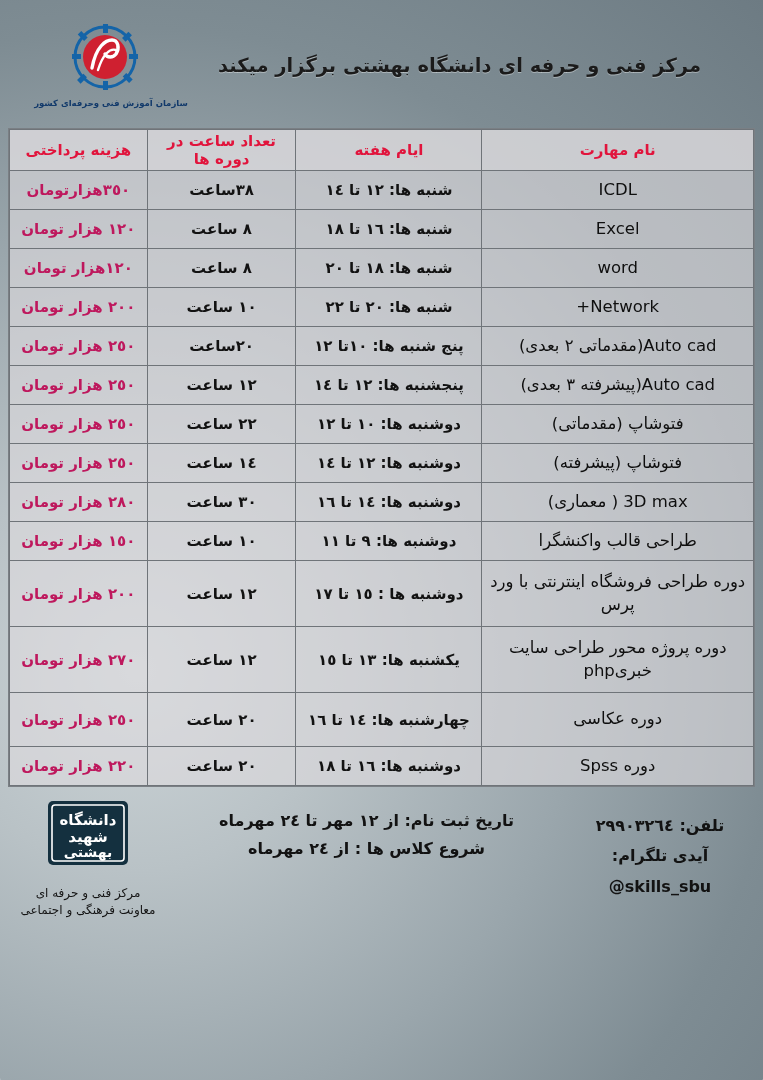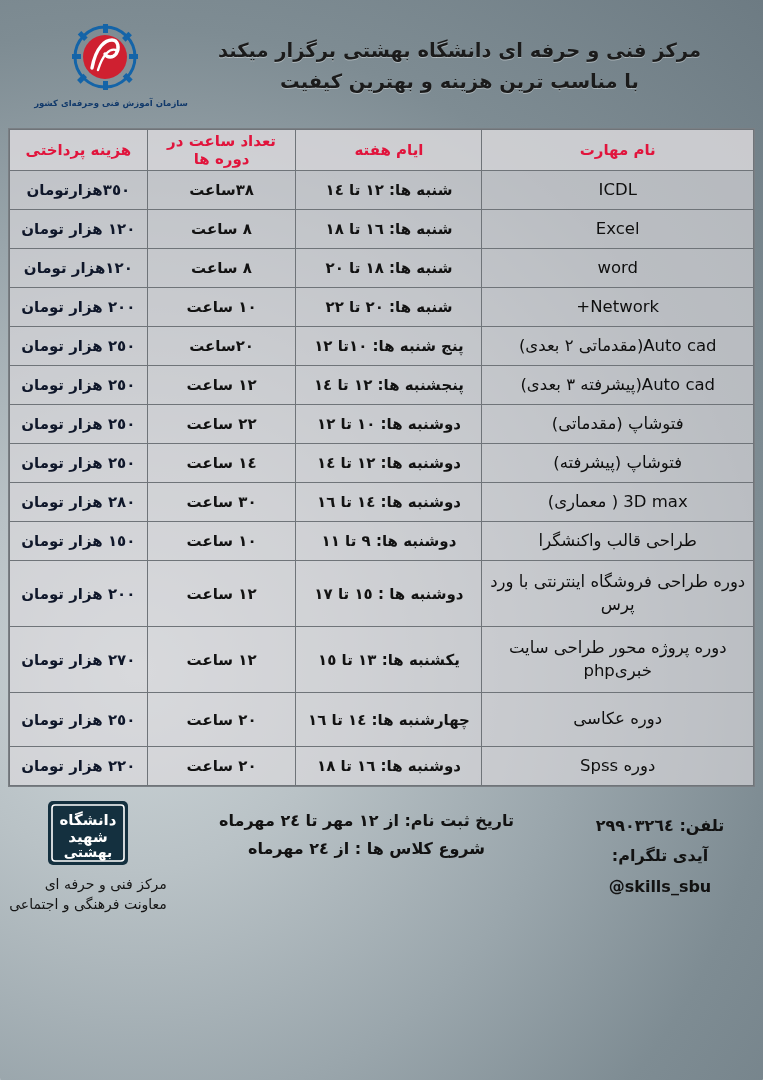--- a/index.html
+++ b/index.html
@@ -98,21 +98,21 @@
     line-height: 1.35;
   }
   td.days, td.hours {
     font-size: 15px;
     font-weight: bold;
     color: #121212;
   }
   td.cost {
     font-size: 15px;
     font-weight: bold;
-    color: #0f172a;
+    color: #be185d;
   }
   tbody tr { height: 39px; }
   tbody tr.tall { height: 84px; }
   tbody tr.mid { height: 66px; }
   tbody tr.two { height: 54px; }
   col.c-skill { width: 36.5%; }
   col.c-days  { width: 25%; }
   col.c-hours { width: 20%; }
   col.c-cost  { width: 18.5%; }
 
@@ -125,23 +125,25 @@
     direction: rtl;
     align-items: flex-start;
     color: #111;
   }
   .footer-logo {
     width: 160px;
     display: flex;
     flex-direction: column;
     align-items: center;
     padding-top: 4px;
+    gap: 11px;
   }
   .footer-logo .fl-caption {
-    font-size: 14px;
+    font-size: 12px;
+    text-align: center;
     line-height: 1.45;
     margin-top: 3px;
     color: #141414;
   }
   .footer-mid {
     flex: 1;
     text-align: center;
     padding-top: 14px;
     line-height: 1.75;
   }
@@ -164,21 +166,20 @@
 </style>
 </head>
 <body>
 
 <div class="page">
   <div class="bg-lines"></div>
 
   <div class="header">
     <div class="header-text">
       <div>مرکز فنی و حرفه ای دانشگاه بهشتی برگزار میکند</div>
-      <div>با مناسب ترین هزینه و بهترین کیفیت</div>
     </div>
     <div class="logo-wrap">
       <svg width="78" height="72" viewBox="0 0 78 72">
         <circle cx="33" cy="33" r="30" fill="none" stroke="#1464a8" stroke-width="3"></circle>
         <g fill="#1464a8">
           <rect x="31" y="0" width="5" height="9"></rect>
           <rect x="31" y="57" width="5" height="9"></rect>
           <rect x="0" y="30" width="9" height="5"></rect>
           <rect x="57" y="30" width="9" height="5"></rect>
           <rect x="8" y="8" width="5" height="9" transform="rotate(-45 10 12)"></rect>

